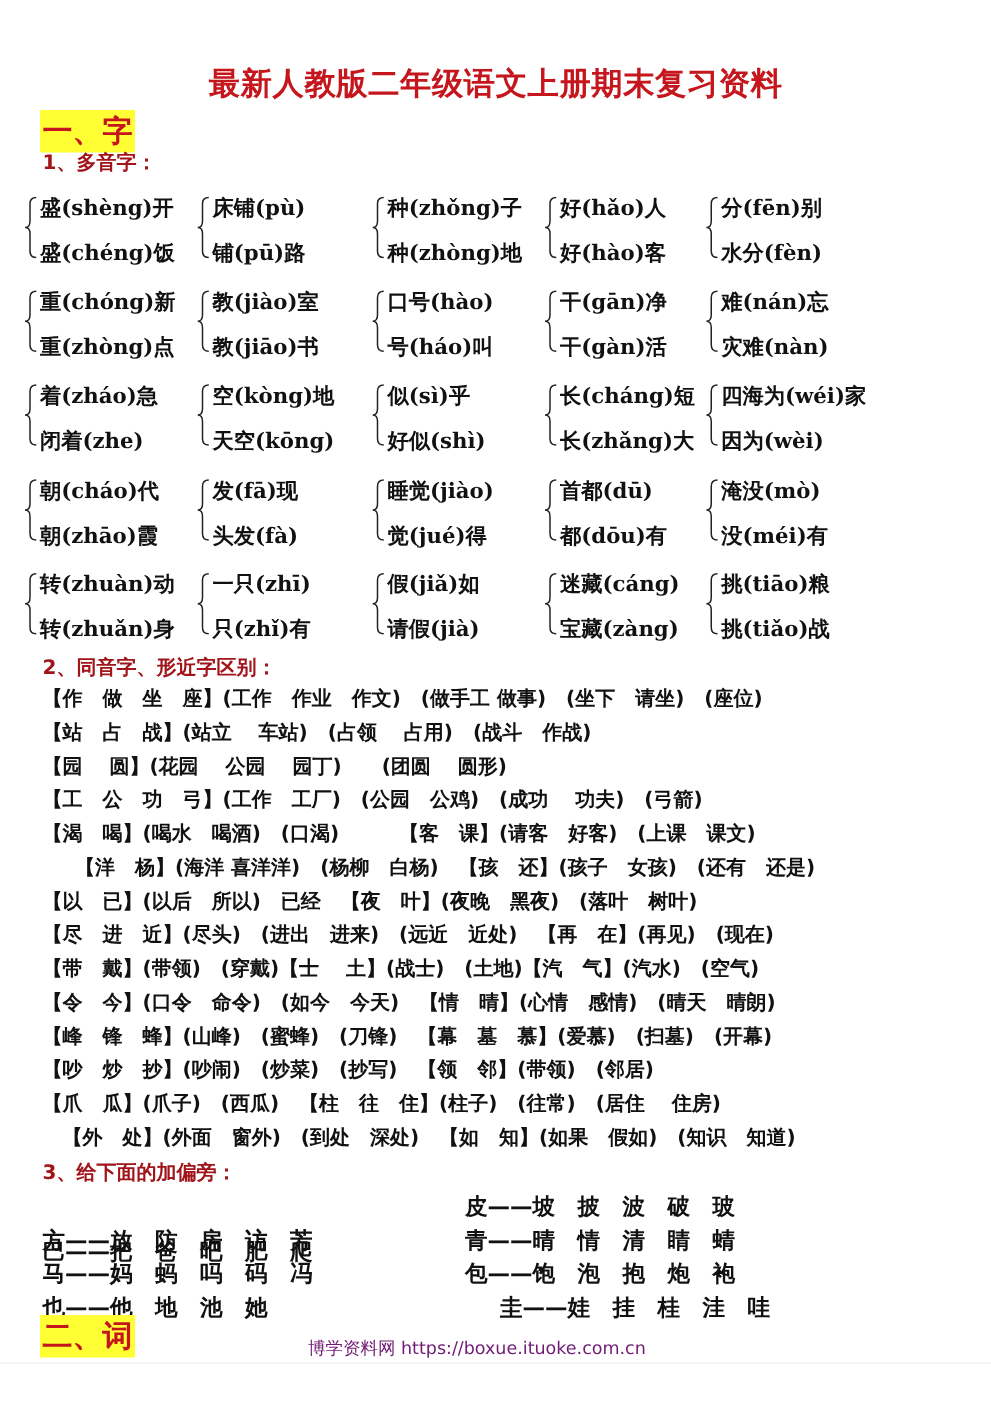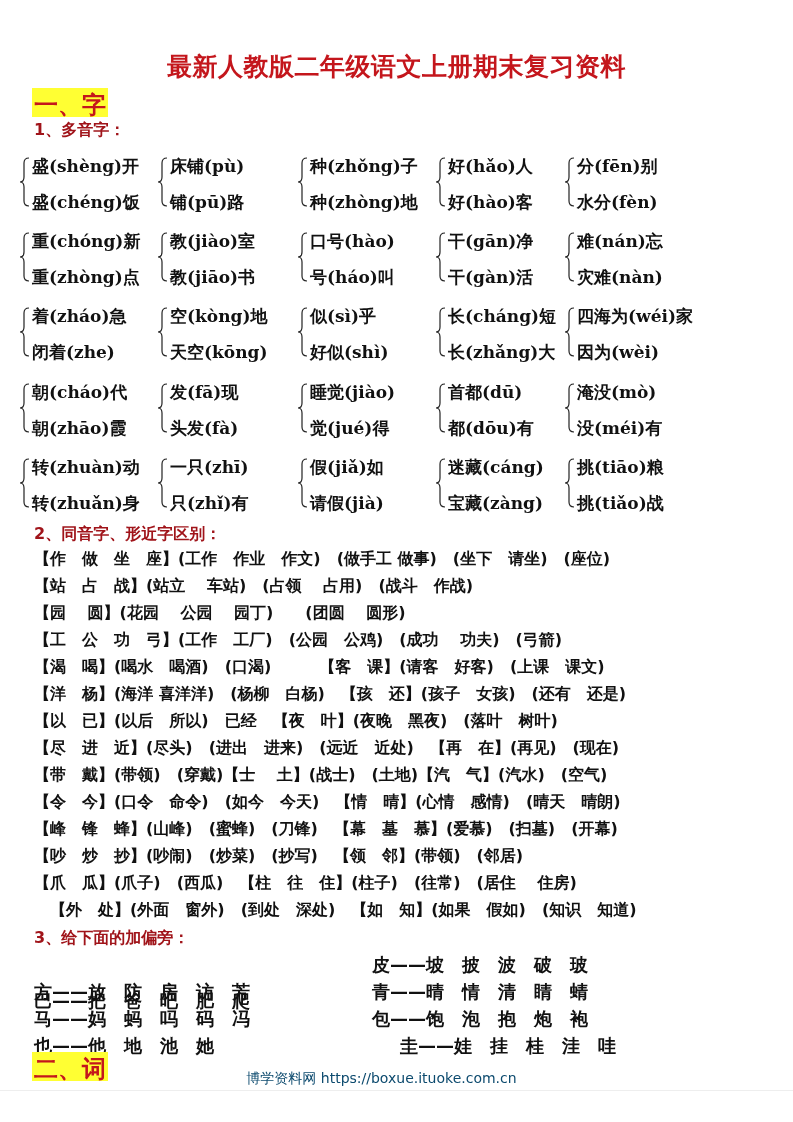--- a/index.html
+++ b/index.html
@@ -2,34 +2,34 @@
 <html><head>
 <meta charset="utf-8">
 <style>
   html, body { margin: 0; padding: 0; background: #ffffff; }
   body { width: 793px; height: 1122px; position: relative; overflow: hidden;
          font-family: "DejaVu Serif", "Liberation Serif", serif; color: #111; }
   .title { position: absolute; left: 0; top: 50px; width: 793px; text-align: center;
            font-family: "DejaVu Sans", sans-serif; font-weight: bold; font-size: 25px;
            color: #c4161c; letter-spacing: 0.5px; }
   .sec { position: absolute; left: 32px; background: #ffff33; font-family: "DejaVu Sans", sans-serif;
-         font-weight: bold; font-size: 24px; color: #c4161c; padding: 0 2px; height: 29px; line-height: 34px; }
+         font-weight: bold; font-size: 24px; color: #c4161c; padding: 0 2px; height: 34px; line-height: 34px; }
   .sub { position: absolute; left: 34px; font-family: "DejaVu Sans", sans-serif; font-weight: bold;
          font-size: 16px; color: #a0141a; }
   .group { position: absolute; height: 56px; }
   .brace { position: absolute; left: 0; top: 2px; width: 8px; height: 50px; }
   .brace svg { width: 10px; height: 50px; display: block; }
   .line { position: absolute; left: 12px; font-size: 17px; white-space: nowrap; font-weight: bold; }
   .line.l1 { top: 0; } .line.l2 { top: 36px; }
   .row2 { position: absolute; left: 34px; font-size: 16px; white-space: pre; font-weight: bold;
           font-family: "DejaVu Sans", sans-serif; }
   .rad { position: absolute; font-size: 18px; font-weight: bold; letter-spacing: 0; white-space: pre;
          font-family: "DejaVu Sans", sans-serif; }
   .footer { position: absolute; left: 0; top: 1070px; width: 763px; text-align: center;
-            font-family: "DejaVu Sans", sans-serif; font-size: 14px; color: #0c4a6e; }
+            font-family: "DejaVu Sans", sans-serif; font-size: 14px; color: #701a75; }
   .footline { position: absolute; left: 0; top: 1090px; width: 793px; height: 1px; background: #eee; }
 </style>
 </head>
 <body>
 
 <div class="title">最新人教版二年级语文上册期末复习资料</div>
 
 <div class="sec" style="top:88px;">一、字</div>
 <div class="sub" style="top:120px;">1、多音字：</div>
 
@@ -261,21 +261,21 @@
     </div>
   </div>
 
 <div class="sub" style="top:524px;">2、同音字、形近字区别：</div>
 <div id="similar">
     <div class="row2" style="top: 549px;">【作　做　坐　座】(工作　作业　作文)　(做手工 做事)　(坐下　请坐)　(座位)</div>
     <div class="row2" style="top: 576px;">【站　占　战】(站立　 车站)　(占领　 占用)　(战斗　作战)</div>
     <div class="row2" style="top: 603px;">【园　 圆】(花园　 公园　 园丁)　　(团圆　 圆形)</div>
     <div class="row2" style="top: 630px;">【工　公　功　弓】(工作　工厂)　(公园　公鸡)　(成功　 功夫)　(弓箭)</div>
     <div class="row2" style="top: 657px;">【渴　喝】(喝水　喝酒)　(口渴)　　　【客　课】(请客　好客)　(上课　课文)</div>
-    <div class="row2" style="top: 684px;">【洋　杨】(海洋 喜洋洋)　(杨柳　白杨)　【孩　还】(孩子　女孩)　(还有　还是)</div>
+    <div class="row2" style="top: 684px; margin-left: 26px;">【洋　杨】(海洋 喜洋洋)　(杨柳　白杨)　【孩　还】(孩子　女孩)　(还有　还是)</div>
     <div class="row2" style="top: 711px;">【以　已】(以后　所以)　已经　【夜　叶】(夜晚　黑夜)　(落叶　树叶)</div>
     <div class="row2" style="top: 738px;">【尽　进　近】(尽头)　(进出　进来)　(远近　近处)　【再　在】(再见)　(现在)</div>
     <div class="row2" style="top: 765px;">【带　戴】(带领)　(穿戴)【士　 土】(战士)　(土地)【汽　气】(汽水)　(空气)</div>
     <div class="row2" style="top: 792px;">【令　今】(口令　命令)　(如今　今天)　【情　晴】(心情　感情)　(晴天　晴朗)</div>
     <div class="row2" style="top: 819px;">【峰　锋　蜂】(山峰)　(蜜蜂)　(刀锋)　【幕　墓　慕】(爱慕)　(扫墓)　(开幕)</div>
     <div class="row2" style="top: 846px;">【吵　炒　抄】(吵闹)　(炒菜)　(抄写)　【领　邻】(带领)　(邻居)</div>
     <div class="row2" style="top: 873px;">【爪　瓜】(爪子)　(西瓜)　【柱　往　住】(柱子)　(往常)　(居住　 住房)</div>
     <div class="row2" style="top: 900px; margin-left: 16px;">【外　处】(外面　窗外)　(到处　深处)　【如　知】(如果　假如)　(知识　知道)</div>
   </div>
 

